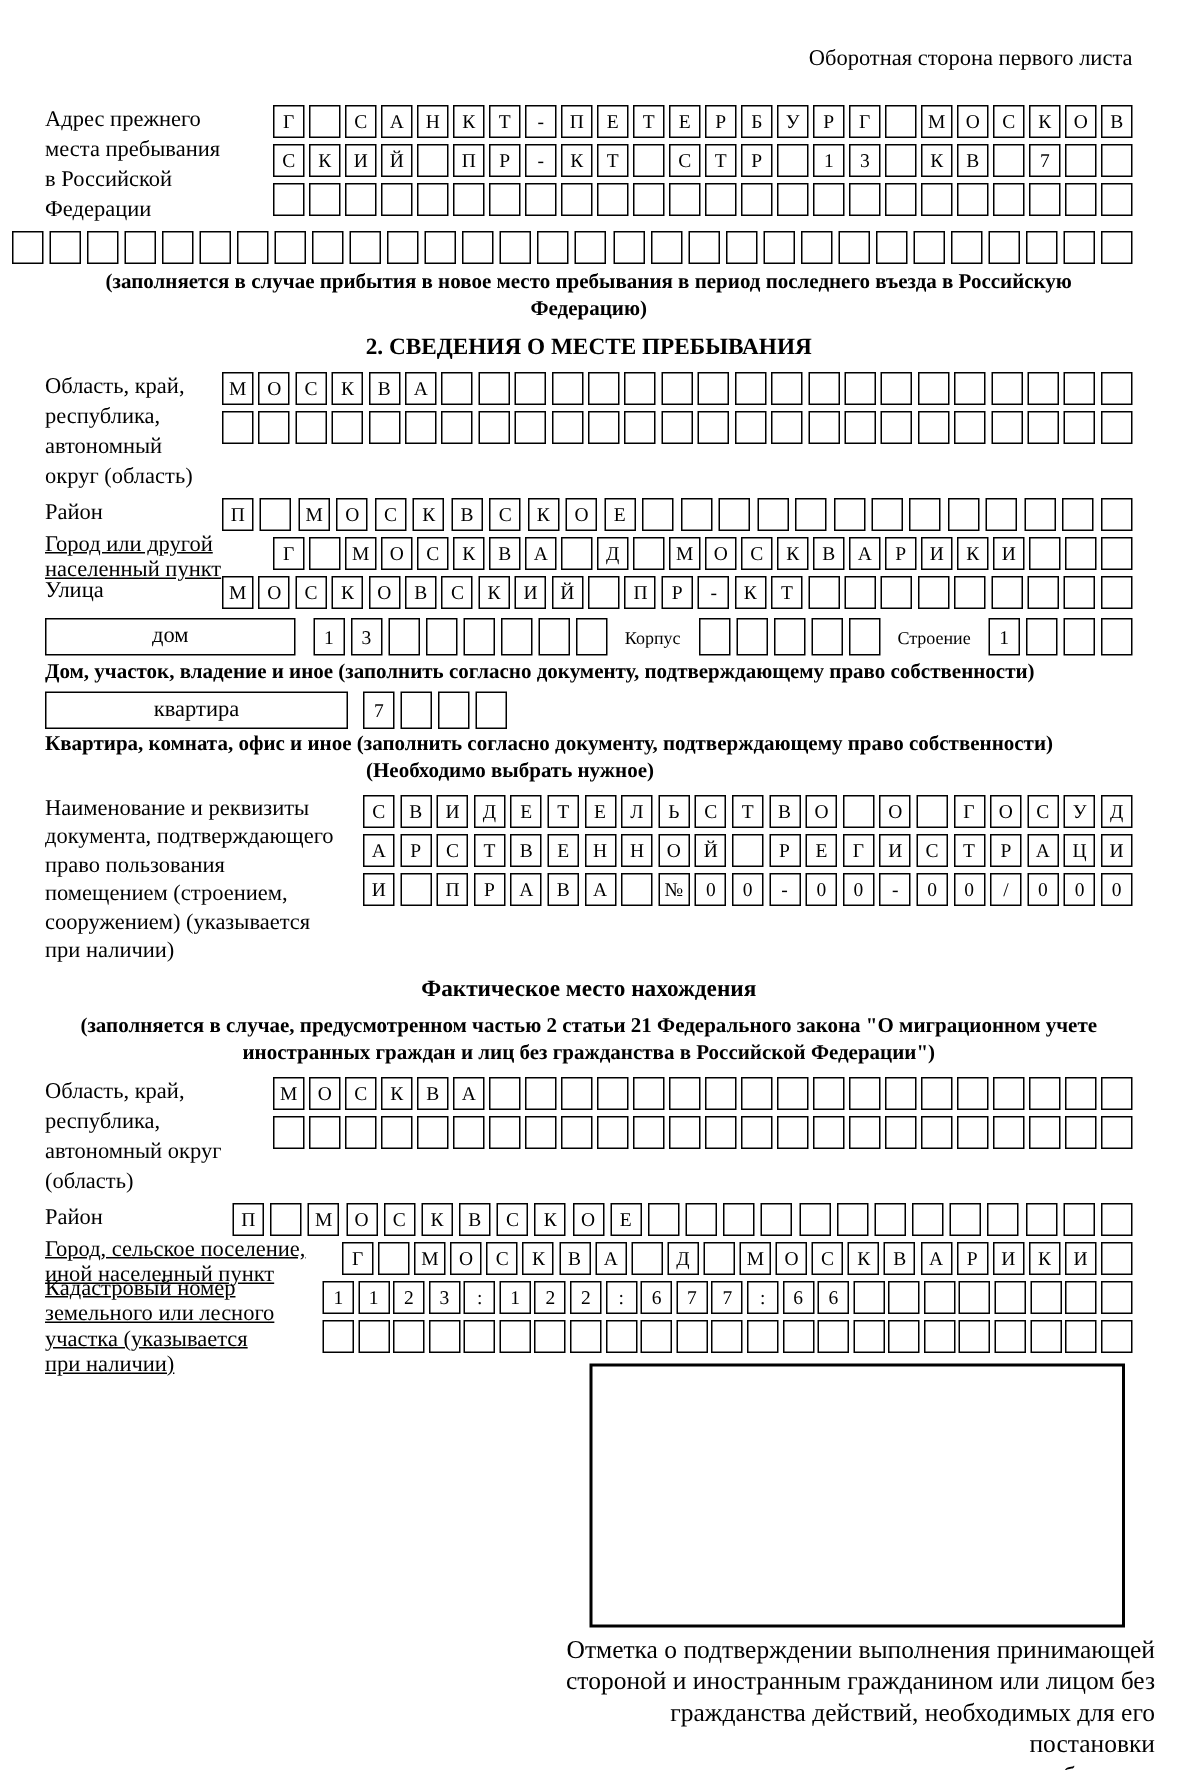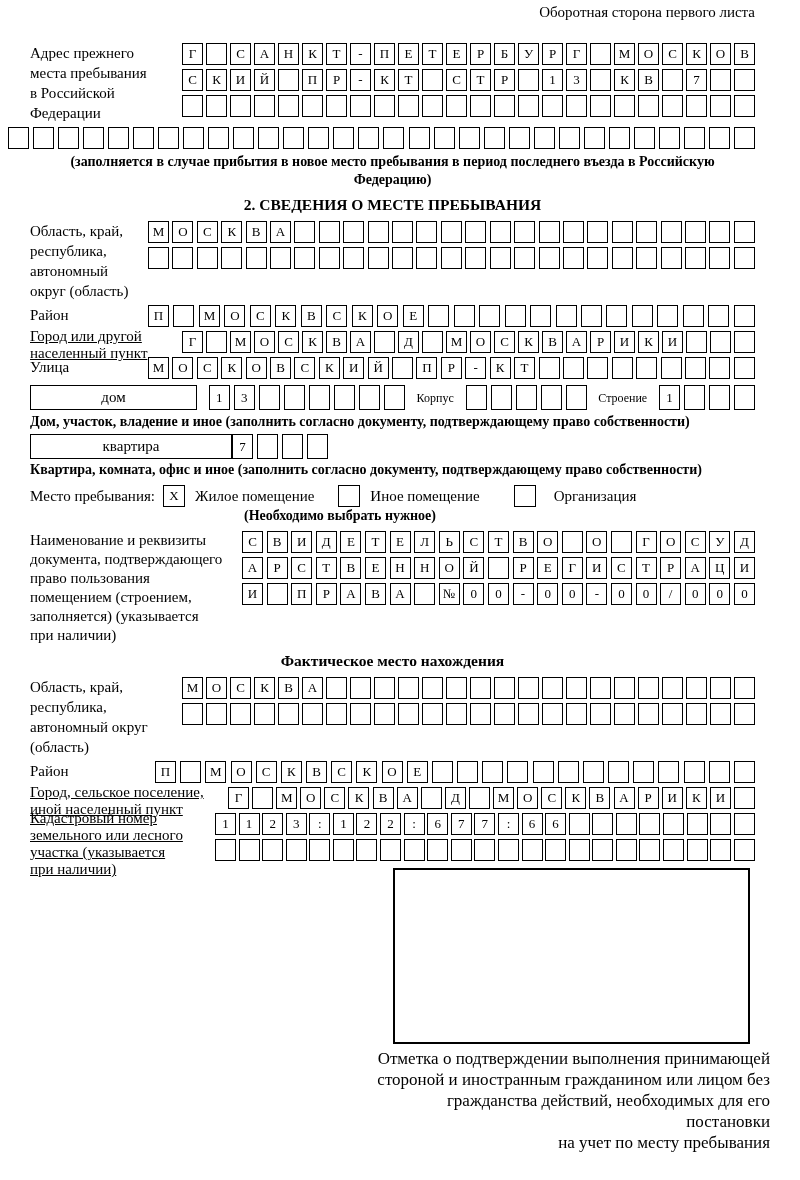--- a/index.html
+++ b/index.html
@@ -1,39 +1,39 @@
 <!DOCTYPE html>
 <html><head>
 <meta charset="utf-8">
 <style>
   html,body{margin:0;padding:0;background:#fff;}
   body{width:800px;height:1180px;color:#000;font-family:"Liberation Serif",serif;overflow:hidden;}
   .page{padding:0 45px 0 30px;}
-  .hdr{padding-top:4px;text-align:right;font-size:15px;}
+  .hdr{padding-top:31px;text-align:right;font-size:15px;}
   .frow{display:flex;align-items:flex-start;margin-bottom:4px;}
   .flabel{font-size:15px;line-height:20px;white-space:pre-line;flex:0 0 auto;}
   .w152{flex-basis:152px;} .w118{flex-basis:118px;} .w212{flex-basis:212px;}
   .w125{flex-basis:125px;} .w198{flex-basis:198px;} .w185{flex-basis:185px;}
   .lab-tight{line-height:17px;margin-top:-3px;text-decoration:underline;}
   .lock23{height:23px;overflow:visible;}
   .lock54{height:54px;overflow:visible;}
   .boxcol{flex:1;min-width:0;}
   .boxes{display:flex;justify-content:space-between;margin-bottom:4px;}
   .boxes:last-child{margin-bottom:0;}
   .cbox{flex:0 0 19px;width:19px;height:20px;border:1.6px solid #000;font-size:13px;line-height:20px;text-align:center;box-sizing:content-box;background:#fff;}
   .boxgroup{display:flex;gap:4px;}
   .note{font-size:14px;line-height:18px;font-weight:bold;}
   .center{text-align:center;}
   .sect-title{font-weight:bold;font-size:15.5px;line-height:20px;text-align:center;margin:6px 0 6px 0;}
   .row4{display:flex;justify-content:space-between;margin:3px 0 4px -22px;width:747px;}
   .widebox{border:1.6px solid #000;height:23px;line-height:23px;text-align:center;font-size:15px;box-sizing:content-box;}
   .houserow{display:flex;align-items:flex-start;justify-content:space-between;margin:6px 0 2px 0;}
   .houserow .cbox,.aptrow .cbox{height:23px;line-height:23px;}
   .inline-lab{font-size:12px;line-height:26px;white-space:nowrap;}
-  .aptrow{display:flex;align-items:flex-start;margin:3px 0 2px 0;}
+  .aptrow{display:flex;align-items:flex-start;gap:10px;margin:3px 0 2px 0;}
   .checkrow{display:flex;align-items:center;font-size:15px;margin:6px 0 0 0;}
   .checkrow .cbox{margin:0 10px 0 8px;flex-basis:20px;width:20px;height:20px;line-height:20px;}
   .stay-note{width:400px;margin-left:110px;text-align:center;}
   .law-note{margin-top:2px;}
   .bigbox{width:353px;height:172px;border:2px solid #000;margin:4px 0 0 363px;}
   .caption{width:400px;margin:4px 0 0 340px;text-align:right;font-size:17px;line-height:21px;white-space:pre-line;}
   .doc-lab{line-height:19px;}
   .mt6{margin-top:6px;} .mt22{margin-top:22px;}
 </style>
 </head>
@@ -360,37 +360,28 @@
     <div class="widebox" style="width:200px;">квартира</div>
     <div class="boxgroup">
         <span class="cbox">7</span>
         <span class="cbox"></span>
         <span class="cbox"></span>
         <span class="cbox"></span>
       </div>
   </div>
   <div class="note">Квартира, комната, офис и иное (заполнить согласно документу, подтверждающему право собственности)</div>
 
-  <div class="checkrow">
-    <span>Место пребывания:</span>
-    <span class="cbox">X</span>
-    <span>Жилое помещение</span>
-    <span class="cbox" style="margin-left:24px;"></span>
-    <span>Иное помещение</span>
-    <span class="cbox" style="margin-left:34px;margin-right:18px;"></span>
-    <span>Организация</span>
-  </div>
   <div class="note stay-note">(Необходимо выбрать нужное)</div>
 
   <div class="frow mt6">
     <div class="flabel w212 doc-lab">Наименование и реквизиты
 документа, подтверждающего
 право пользования
 помещением (строением,
-заполняется) (указывается
+сооружением) (указывается
 при наличии)</div>
     <div class="boxcol">
       <div class="boxes">
           <span class="cbox">С</span>
           <span class="cbox">В</span>
           <span class="cbox">И</span>
           <span class="cbox">Д</span>
           <span class="cbox">Е</span>
           <span class="cbox">Т</span>
           <span class="cbox">Е</span>
@@ -452,20 +443,22 @@
           <span class="cbox">0</span>
           <span class="cbox">/</span>
           <span class="cbox">0</span>
           <span class="cbox">0</span>
           <span class="cbox">0</span>
         </div>
     </div>
   </div>
 
   <div class="sect-title">Фактическое место нахождения</div>
+  <div class="note center law-note">(заполняется в случае, предусмотренном частью 2 статьи 21 Федерального закона
+"О миграционном учете иностранных граждан и лиц без гражданства в Российской Федерации")</div>
 
   <div class="frow mt6">
     <div class="flabel w152">Область, край,
 республика,
 автономный округ
 (область)</div>
     <div class="boxcol">
       <div class="boxes">
           <span class="cbox">М</span>
           <span class="cbox">О</span>

